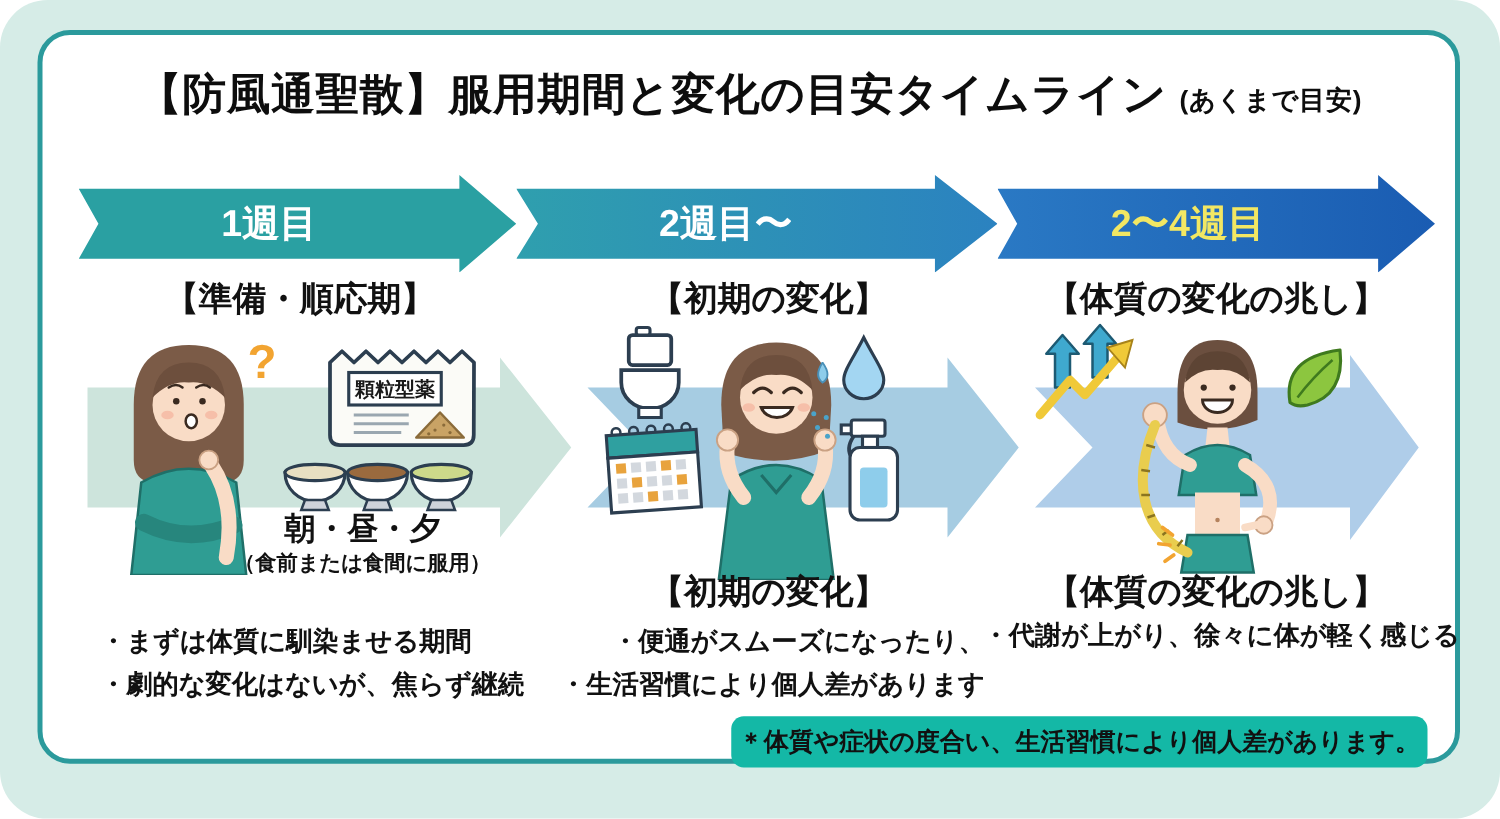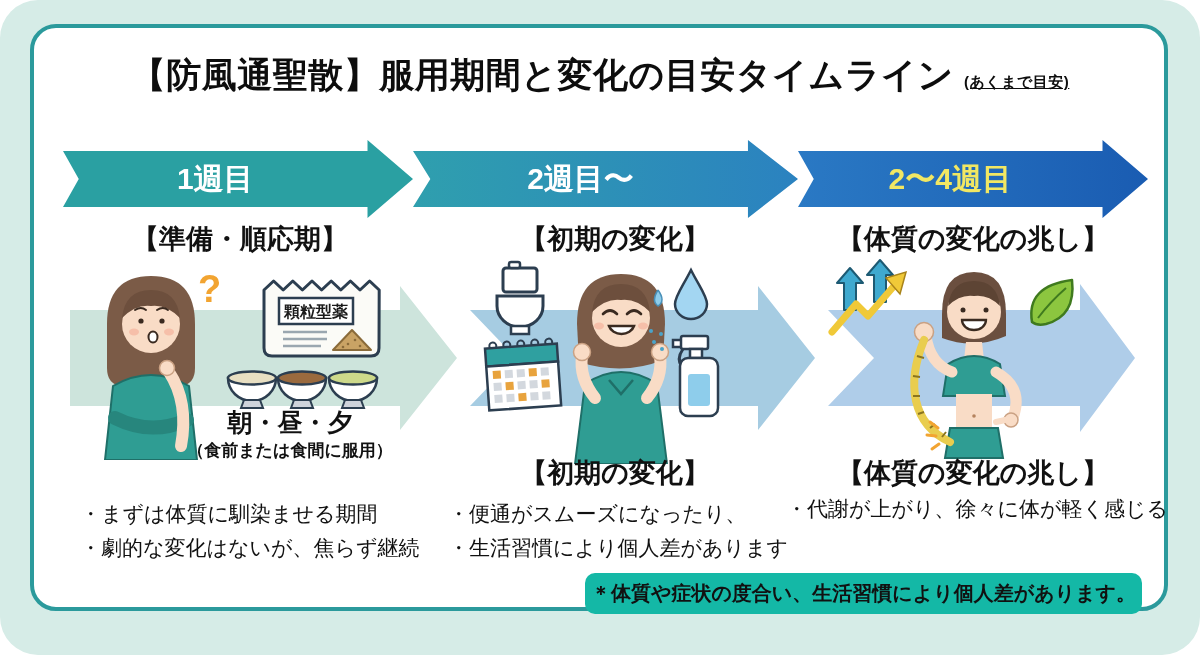--- a/index.html
+++ b/index.html
@@ -1,42 +1,42 @@
 <!DOCTYPE html>
 <html><head>
 <meta charset="utf-8">
 <style>
   html,body{margin:0;padding:0;}
   body{width:1200px;height:655px;background:#ffffff;font-family:"Liberation Sans","DejaVu Sans",sans-serif;color:#111;}
   #stage{position:relative;width:1200px;height:655px;overflow:hidden;}
   .frame{position:absolute;inset:0;background:#d6ece7;border-radius:38px;}
   .card{position:absolute;left:30px;top:24px;width:1138px;height:587px;background:#ffffff;border:4px solid #2b9a9c;border-radius:26px;box-sizing:border-box;}
   .title{position:absolute;top:52px;left:0;width:100%;text-align:center;font-weight:bold;color:#0d0d0d;font-size:35px;letter-spacing:0.5px;white-space:nowrap;}
-  .title .suffix{font-size:15px;text-decoration:underline;}
+  .title .suffix{font-size:21px;}
   .arrows{position:absolute;left:63px;top:140px;width:1085px;height:78px;}
   .arrow{position:absolute;top:0;height:78px;display:flex;align-items:center;
          clip-path:polygon(0 14%,87% 14%,87% 0,100% 50%,87% 100%,87% 86%,0 86%,4.5% 50%);}
   .arrow span{display:block;width:87%;text-align:center;font-size:30px;font-weight:bold;white-space:nowrap;}
   .a1{left:0;width:350px;background:#2aa0a2;}
   .a2{left:350px;width:385px;background:linear-gradient(90deg,#2f9fae,#2b82c0);}
   .a3{left:735px;width:350px;background:linear-gradient(90deg,#2a79c4,#1a5cb2);}
   .a1 span,.a2 span{color:#ffffff;}
   .a3 span{color:#f2e763;}
   .phase{position:absolute;top:221px;font-size:27px;font-weight:bold;text-align:center;white-space:nowrap;}
   .p1{left:60px;width:360px;}
   .p2{left:435px;width:360px;}
   .p3{left:793px;width:360px;}
   .subhead{position:absolute;top:455px;font-size:27px;font-weight:bold;text-align:center;white-space:nowrap;}
   .s2{left:435px;width:360px;}
   .s3{left:788px;width:370px;}
   .dose-label{position:absolute;left:160px;top:406px;width:260px;text-align:center;font-size:25px;font-weight:bold;}
   .dose-note{position:absolute;left:130px;top:439px;width:320px;text-align:center;font-size:17px;font-weight:bold;}
-  .bullets{position:absolute;font-size:21px;font-weight:normal;line-height:34px;white-space:nowrap;}
+  .bullets{position:absolute;font-size:21px;font-weight:bold;line-height:34px;white-space:nowrap;}
   .b1{left:80px;top:497px;}
-  .b2{left:448px;top:497px;}
+  .b2{left:448px;top:497px;text-align:right;}
   .b3{left:786px;top:492px;}
   .footnote{position:absolute;left:585px;top:573px;width:557px;height:41px;background:#14b8a6;border-radius:10px;
             display:flex;align-items:center;justify-content:center;font-size:20px;font-weight:bold;white-space:nowrap;}
   .lay{position:absolute;left:0;top:0;}
 </style>
 </head>
 <body>
 
 <div id="stage">
   <div class="frame"></div>

